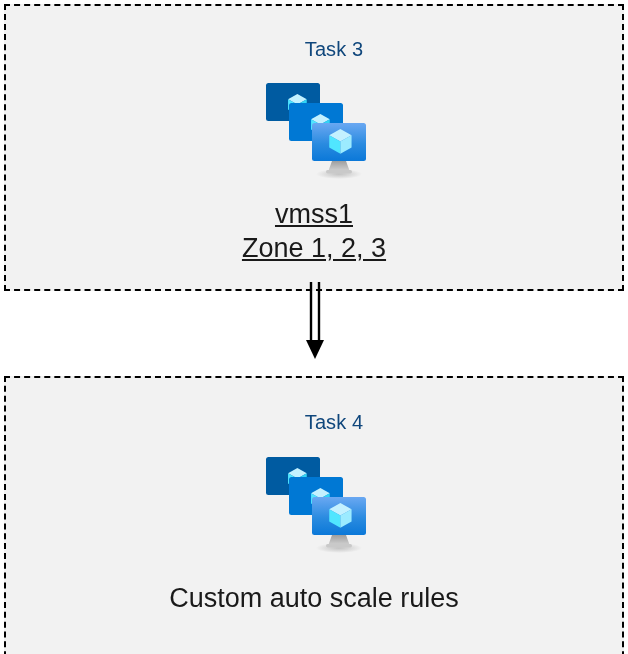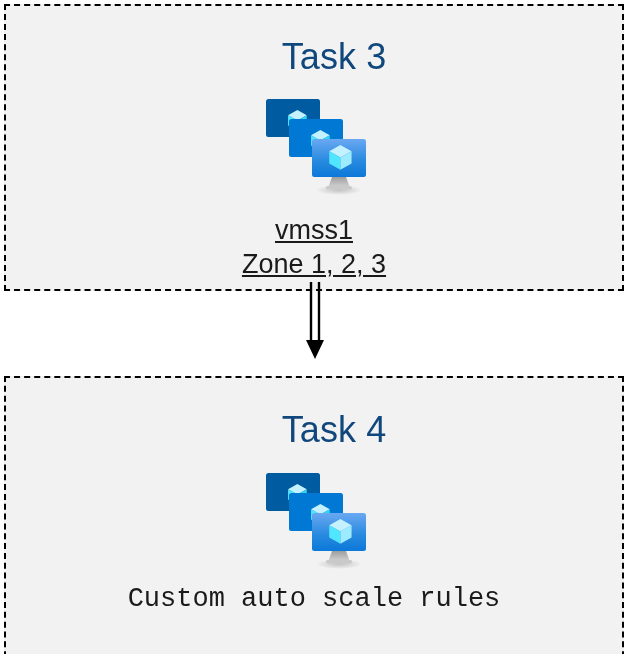--- a/index.html
+++ b/index.html
@@ -40,42 +40,42 @@
 
   #box-task4 {
     left: 4px;
     top: 376px;
     width: 620px;
     height: 291px;
   }
 
   .task-title {
     color: #10477c;
-    font-size: 36px;
+    font-size: 20px;
     line-height: 1;
     font-weight: 400;
     letter-spacing: 0.1px;
     white-space: nowrap;
     margin-left: 40px;
   }
 
   #box-task3 .task-title { margin-top: 33px; }
   #box-task4 .task-title { margin-top: 34px; }
 
   .task-caption {
     color: #1a1a1a;
     font-size: 27px;
     line-height: 34px;
     font-weight: 400;
     text-align: center;
     white-space: pre-line;
   }
 
   #box-task3 .task-caption { margin-top: 16px; text-decoration: underline; }
-  #box-task4 .task-caption { margin-top: 11px; font-family: Liberation Mono, monospace; }
+  #box-task4 .task-caption { margin-top: 26px; }
 
   
   .vmss-icon {
     display: block;
   }
   #box-task3 .vmss-icon { margin-top: 18px; }
   #box-task4 .vmss-icon { margin-top: 19px; }
 
   
   #connector {

